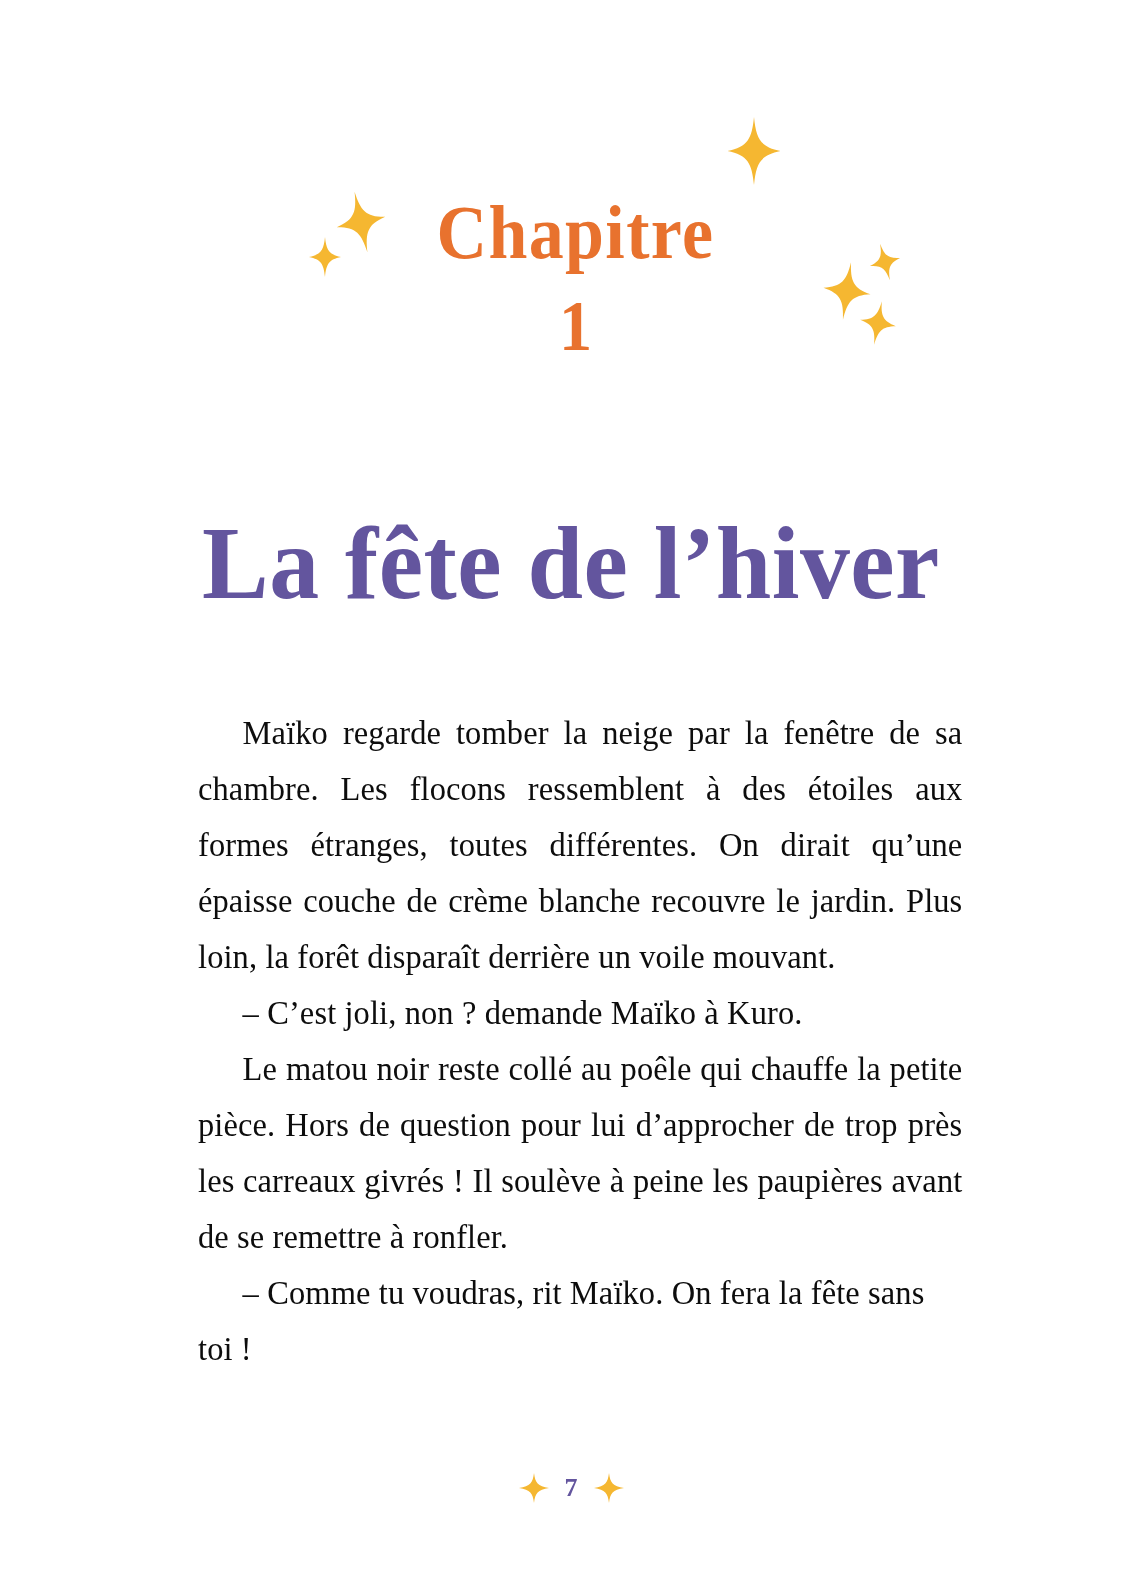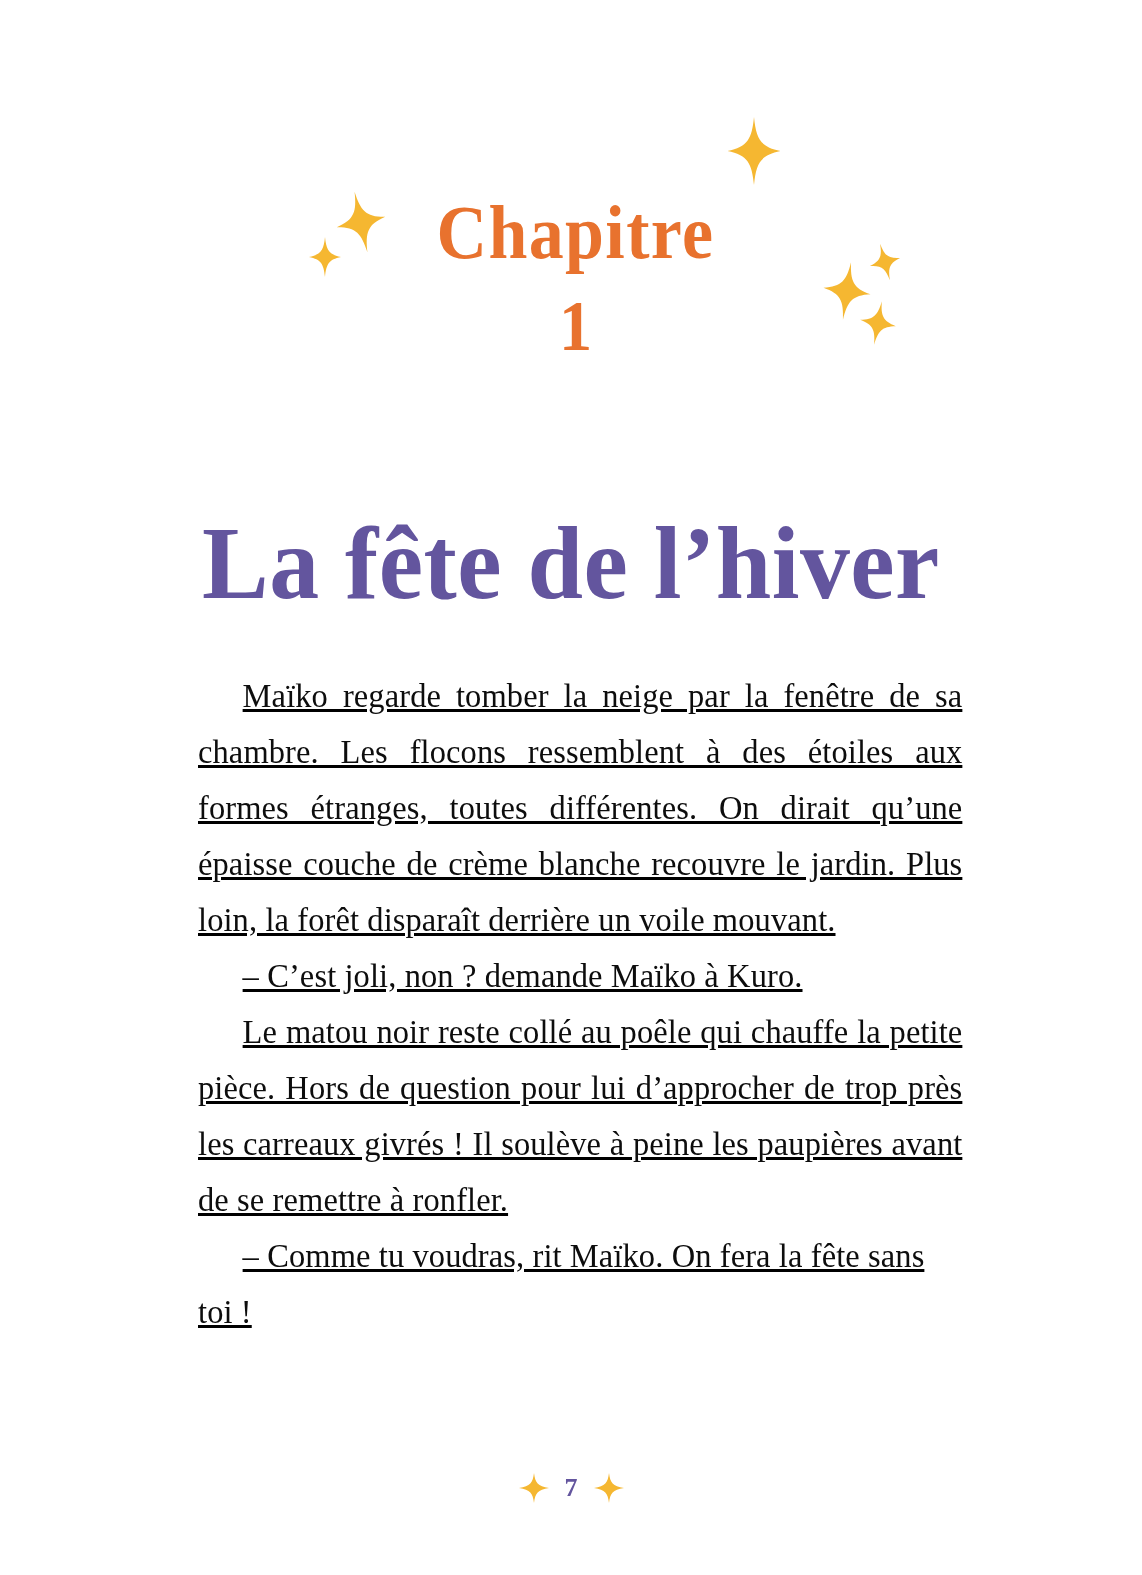--- a/index.html
+++ b/index.html
@@ -70,23 +70,22 @@
     font-weight: 700;
     color: #63559E;
     letter-spacing: 0.5px;
     transform: scaleX(0.96);
   }
 
   
   .body-copy {
     position: absolute;
     left: 198px;
-    top: 668px;
+    top: 705px;
     width: 788px;
-    text-decoration: underline;
   }
   .body-copy p {
     margin: 0;
     text-align: justify;
     text-indent: 46px;
     font-family: "Liberation Serif", "DejaVu Serif", serif;
     font-size: 33.5px;
     line-height: 56px;
     color: #0d0d0d;
     letter-spacing: 0.1px;

